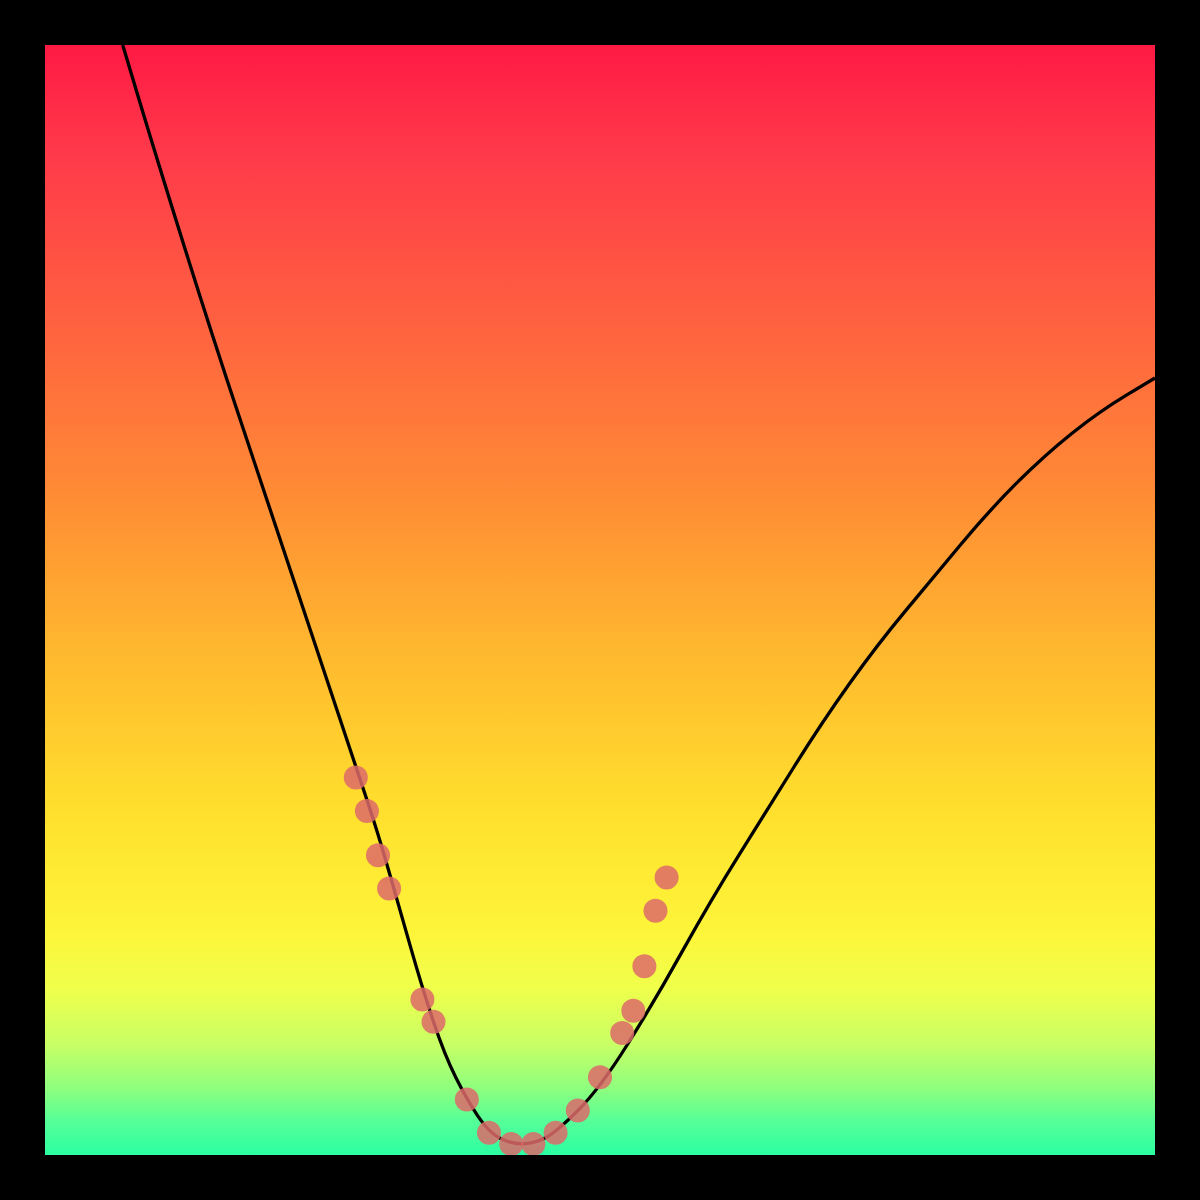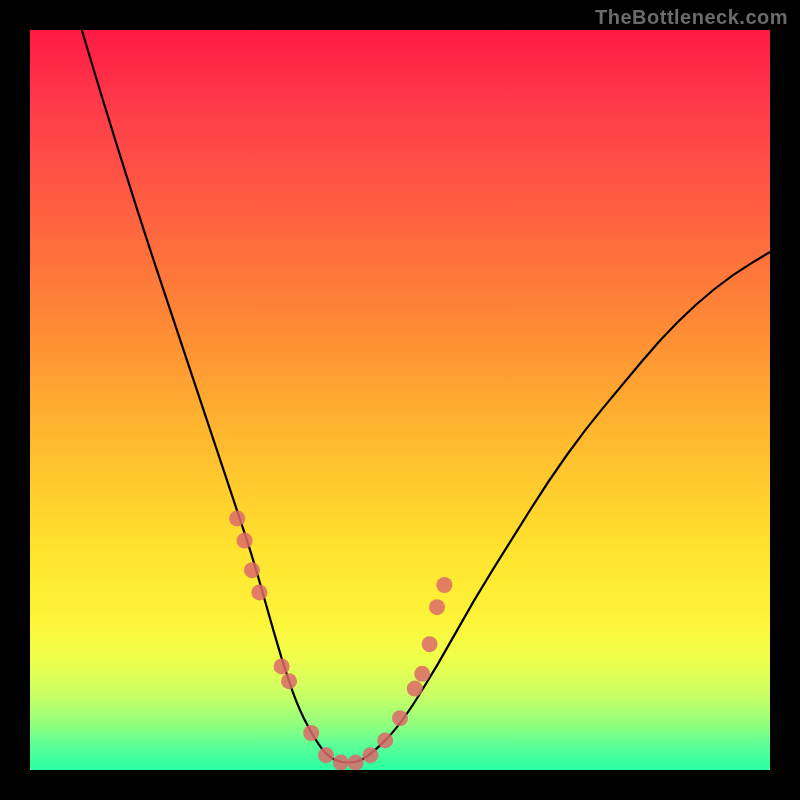--- a/index.html
+++ b/index.html
@@ -50,21 +50,20 @@
     position: absolute;
     top: 0; left: 0;
     width: 740px;
     height: 740px;
   }
 </style>
 </head>
 <body>
 
 <div class="frame">
-  <div class="watermark">TheBottleneck.com</div>
   <div class="plot">
     <div class="gradient"></div>
     <svg class="curve-svg" viewBox="0 0 740 740" preserveAspectRatio="none">
       <path id="curve-path" fill="none" stroke="#000" stroke-width="2.2" d="M 51.8 0.0 Q 51.8 0.0 62.9 37.0 Q 74.0 74.0 92.5 133.2 Q 111.0 192.4 129.5 247.9 Q 148.0 303.4 166.5 358.9 Q 185.0 414.4 196.1 447.7 Q 207.2 481.0 214.6 503.2 Q 222.0 525.4 229.4 551.3 Q 236.8 577.2 244.2 603.1 Q 251.6 629.0 259.0 651.2 Q 266.4 673.4 273.8 688.2 Q 281.2 703.0 288.6 714.1 Q 296.0 725.2 303.4 728.9 Q 310.8 732.6 318.2 732.6 Q 325.6 732.6 333.0 728.9 Q 340.4 725.2 355.2 710.4 Q 370.0 695.6 388.5 666.0 Q 407.0 636.4 425.5 603.1 Q 444.0 569.8 462.5 540.2 Q 481.0 510.6 499.5 481.0 Q 518.0 451.4 536.5 425.5 Q 555.0 399.6 573.5 377.4 Q 592.0 355.2 610.5 333.0 Q 629.0 310.8 647.5 292.3 Q 666.0 273.8 684.5 259.0 Q 703.0 244.2 721.5 233.1 L 740.0 222.0"></path>
       <g id="marker-group">
           <circle cx="207.2" cy="488.4" r="8" fill="#dd6a6a" fill-opacity="0.85"></circle>
           <circle cx="214.6" cy="510.6" r="8" fill="#dd6a6a" fill-opacity="0.85"></circle>
           <circle cx="222.0" cy="540.2" r="8" fill="#dd6a6a" fill-opacity="0.85"></circle>
           <circle cx="229.4" cy="562.4" r="8" fill="#dd6a6a" fill-opacity="0.85"></circle>
           <circle cx="251.6" cy="636.4" r="8" fill="#dd6a6a" fill-opacity="0.85"></circle>

